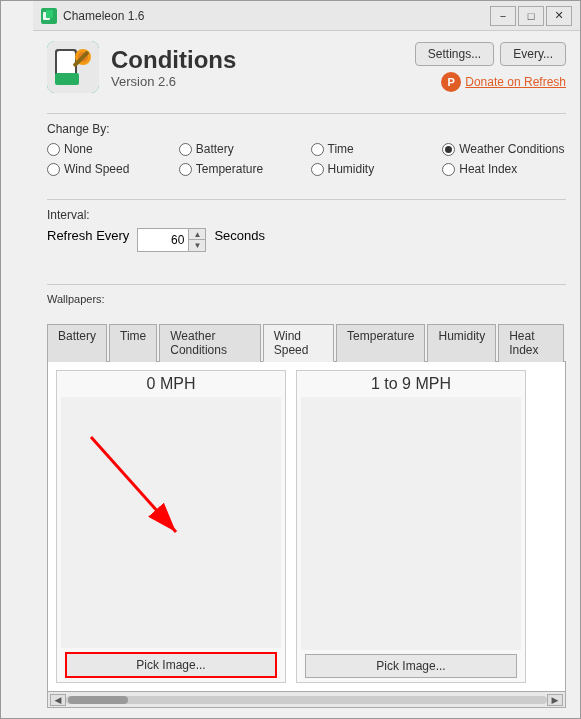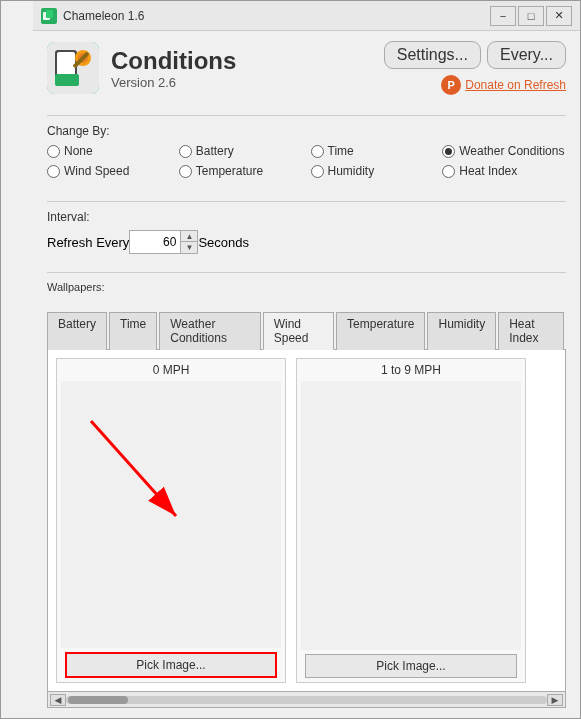--- a/index.html
+++ b/index.html
@@ -105,23 +105,23 @@
     .header-top-btns {
       display: flex;
       gap: 6px;
     }
 
     .btn {
       background: #e8e8e8;
       border: 1px solid #aaa;
       padding: 4px 12px;
       cursor: pointer;
-      font-size: 16px;
-      color: #333;
-      border-radius: 9px;
+      font-size: 12px;
+      color: #333;
+      border-radius: 4px;
     }
 
     .patreon-link {
       display: flex;
       align-items: center;
       gap: 4px;
       color: #e05d26;
       font-size: 12px;
       cursor: pointer;
       text-decoration: underline;
@@ -183,22 +183,22 @@
     }
 
     .divider {
       border: none;
       border-top: 1px solid #ccc;
       margin: 8px 0;
     }
 
     .interval-section {
       display: flex;
-      align-items: center;
-      margin-bottom: 10px;
+      gap: 8px;
+      margin-bottom: 24px;
     }
 
     .interval-input-wrap {
       display: flex;
       align-items: center;
       border: 1px solid #aaa;
       background: white;
     }
 
     .interval-input {
@@ -286,21 +286,21 @@
       border: 1px solid #ccc;
       background: #f8f8f8;
       display: flex;
       flex-direction: column;
       align-items: center;
       padding: 4px;
       position: relative;
     }
 
     .wallpaper-label {
-      font-size: 12px;
+      font-size: 16px;
       color: #333;
       margin-bottom: 4px;
       text-align: center;
     }
 
     .wallpaper-image-area {
       flex: 1;
       width: 100%;
       background: #f0f0f0;
       display: flex;

